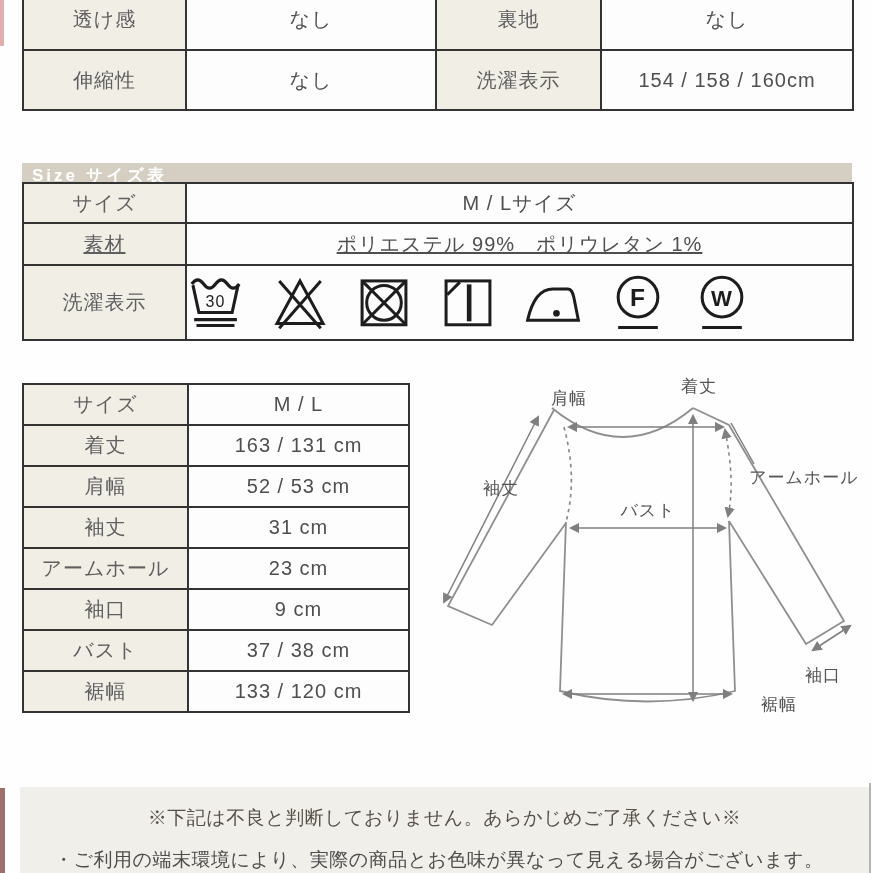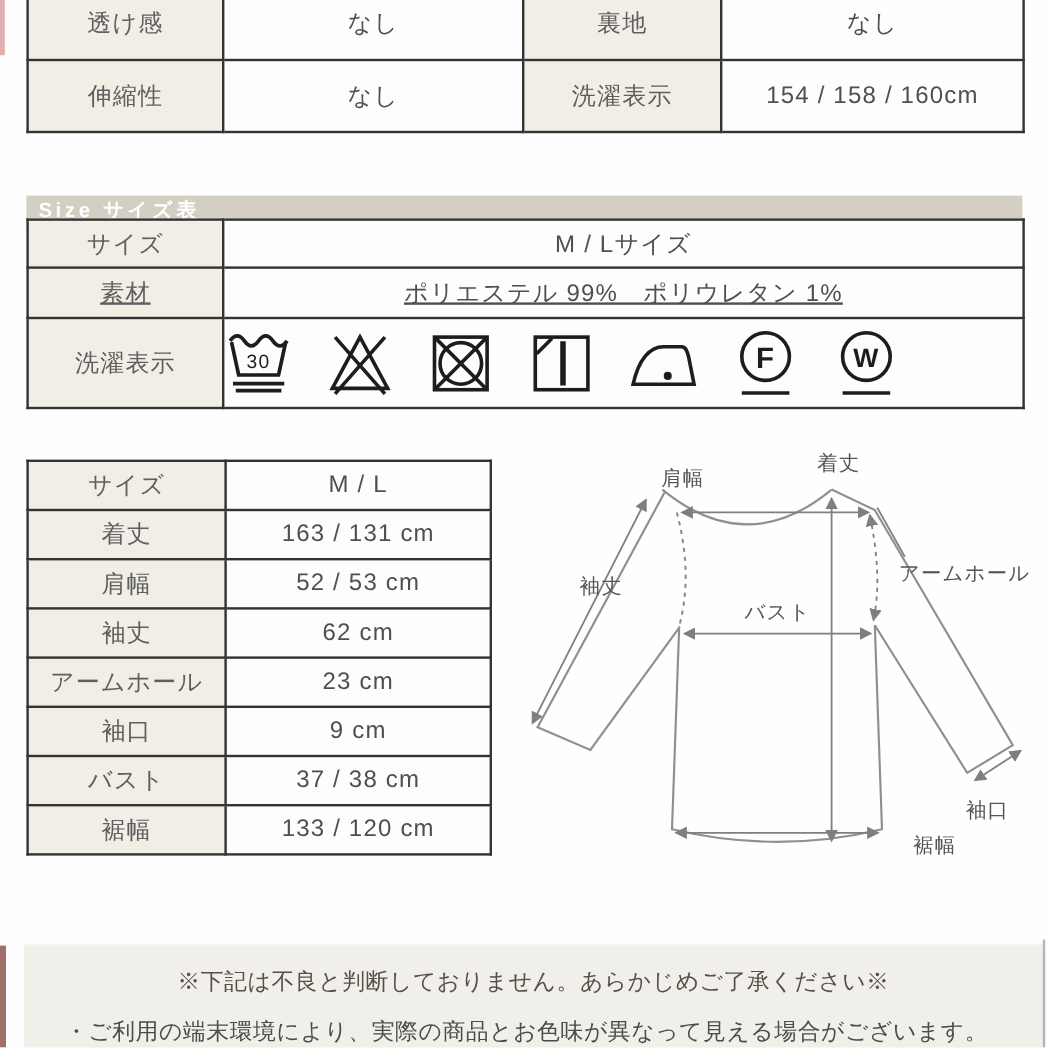--- a/index.html
+++ b/index.html
@@ -163,21 +163,21 @@
     <tr>
           <th>着丈</th>
           <td>163 / 131 cm</td>
         </tr>
     <tr>
           <th>肩幅</th>
           <td>52 / 53 cm</td>
         </tr>
     <tr>
           <th>袖丈</th>
-          <td>62 cm</td>
+          <td>31 cm</td>
         </tr>
     <tr>
           <th>アームホール</th>
           <td>23 cm</td>
         </tr>
     <tr>
           <th>袖口</th>
           <td>9 cm</td>
         </tr>
     <tr>

